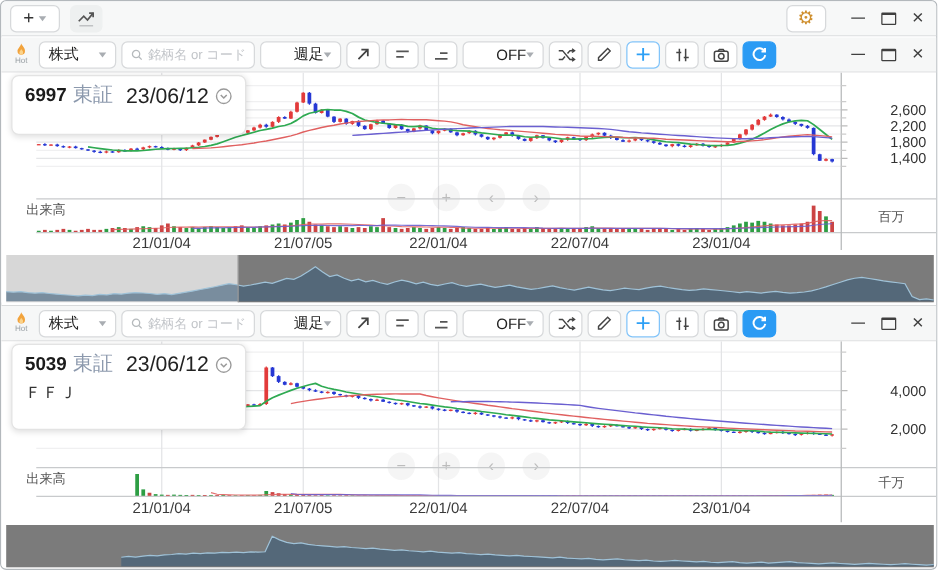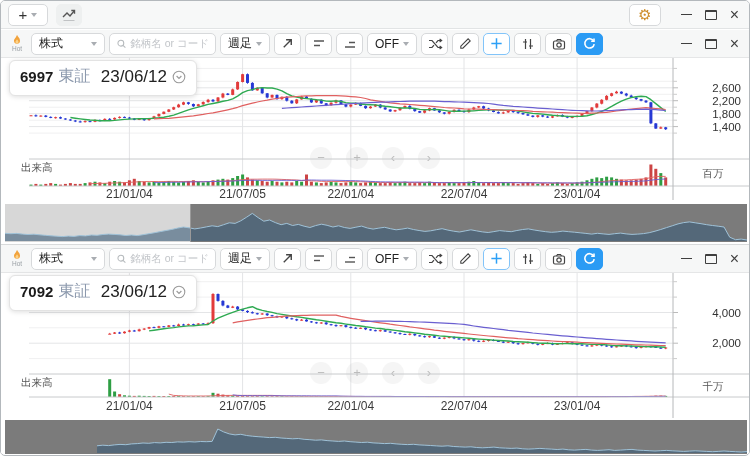--- a/index.html
+++ b/index.html
@@ -19,32 +19,32 @@
   .min-glyph{display:inline-block;width:11px;height:0;border-top:1.8px solid #3f3f3f;}
   .restore-glyph{display:inline-block;width:10px;height:7px;border:1.2px solid #3f3f3f;border-top-width:2.6px;border-radius:1px;}
   .close-glyph{font-size:16px;color:#3f3f3f;line-height:1;}
   
   .panel{position:absolute;left:0;right:0;background:#fff;}
   .panel.p2{border-top:1px solid #d8dadb;}
   .ptoolbar{position:absolute;left:0;top:0;right:0;height:28px;background:#f6f7f7;border-bottom:1px solid #e5e6e7;display:flex;align-items:center;gap:4px;padding:0 10px 0 6px;box-sizing:border-box;}
   .hot{display:flex;flex-direction:column;align-items:center;width:20px;line-height:1;}
   .hotlbl{font-size:6.5px;color:#9aa0a5;margin-top:0px;}
   .sel{justify-content:space-between;padding:0 7px;}
-  .w66{width:74px;}.w65{width:50px;}
+  .w66{width:62px;}.w65{width:65px;justify-content:flex-end;}
   .sel span.val{font-size:12px;color:#222;}
   .search{width:107px;justify-content:flex-start;gap:3px;padding:0 6px;overflow:hidden;}
   .ph{font-size:10.5px;color:#c2c5c9;white-space:nowrap;}
   .ic{width:27px;}
   .ic.active{border-color:#82c4f9;}
   .ic.blue{background:#2b9bf4;border-color:#2b9bf4;}
   .pwin{display:flex;align-items:center;gap:13px;margin-left:10px;}
   svg.chart,svg.nav{position:absolute;left:0;display:block;}
   svg text{font-family:"Liberation Sans","DejaVu Sans",sans-serif;}
   
-  .infobox{position:absolute;left:8px;top:30px;width:188px;background:#fff;border:1px solid #e3e3e3;border-radius:6px;box-shadow:0 1px 5px rgba(0,0,0,.13);padding:5px 10px 8px;z-index:6;box-sizing:border-box;}
+  .infobox{position:absolute;left:8px;top:30px;width:188px;background:#fff;border:1px solid #e3e3e3;border-radius:6px;box-shadow:0 1px 5px rgba(0,0,0,.13);padding:5px 10px 20px;z-index:6;box-sizing:border-box;}
   .ib1{display:flex;align-items:center;gap:5px;}
   .code{font-size:15px;font-weight:bold;color:#1b1b1b;}
   .exch{font-size:16px;color:#8c99ad;}
   .date{margin-left:auto;font-size:17px;color:#222;}
   .ib2{font-size:13px;color:#333;margin-top:3px;letter-spacing:1px;}
 </style>
 </head>
 <body>
 
 <div class="window">
@@ -1104,28 +1104,29 @@
         <line x1="672" y1="8.7" x2="676" y2="8.7" stroke="#ccc" stroke-width="1"></line>
         <line x1="672" y1="24.1" x2="676" y2="24.1" stroke="#ccc" stroke-width="1"></line>
         <line x1="672" y1="54.8" x2="676" y2="54.8" stroke="#ccc" stroke-width="1"></line>
         <line x1="672" y1="85.6" x2="676" y2="85.6" stroke="#ccc" stroke-width="1"></line>
         <text x="20" y="113" font-size="10.5" fill="#555">出来高</text>
         <text x="712" y="116.5" font-size="10.5" fill="#555" text-anchor="middle">千万</text>
       </svg>
 
     <div class="infobox">
       <div class="ib1">
-        <span class="code">7092</span>
+        <span class="code">5039</span>
         <span class="exch">東証</span>
         <span class="date">23/06/12</span>
         <svg width="14" height="14" viewBox="0 0 14 14">
             <circle cx="7" cy="7" r="5.8" fill="none" stroke="#9a9a9a" stroke-width="1.1"></circle>
             <path d="M4.6 6 L7 8.4 L9.4 6" fill="none" stroke="#9a9a9a" stroke-width="1.2"></path>
           </svg>
       </div>
+      <div class="ib2">ＦＦＪ</div>
     </div>
 
     <svg class="nav" id="nav2" style="top:175px;" width="750" height="34" viewBox="0 0 750 34">
         <rect x="4" y="0" width="742" height="34" fill="#d7d7d7"></rect>
         <rect x="4.0" y="0" width="742.0" height="34" fill="#7b7b7b"></rect>
         <path d="M96.0 25.8 L101.8 25.2 L107.5 25.6 L113.3 24.9 L119.0 24.4 L124.8 24.7 L130.5 23.9 L136.3 23.6 L142.0 23.0 L147.8 23.3 L153.6 22.6 L159.3 22.9 L165.1 22.3 L170.8 22.5 L176.6 21.9 L182.3 22.1 L188.1 21.7 L193.8 22.0 L199.6 21.5 L205.3 21.7 L211.1 21.4 L216.8 9.0 L222.6 11.9 L228.3 13.9 L234.1 14.9 L239.8 14.3 L245.6 15.5 L251.3 16.2 L257.1 16.7 L262.8 17.1 L268.6 17.6 L274.3 17.3 L280.1 18.0 L285.8 18.4 L291.6 18.8 L297.3 18.5 L303.1 19.3 L308.9 19.7 L314.6 20.2 L320.4 19.9 L326.1 20.6 L331.9 21.0 L337.6 21.4 L343.4 21.0 L349.1 21.7 L354.9 22.1 L360.6 22.5 L366.4 22.2 L372.1 22.9 L377.9 23.2 L383.6 23.6 L389.4 23.3 L395.1 23.9 L400.9 24.3 L406.6 24.6 L412.4 24.3 L418.1 24.9 L423.9 25.2 L429.6 25.5 L435.4 25.9 L441.1 26.2 L446.9 25.8 L452.7 26.5 L458.4 26.8 L464.2 27.1 L469.9 26.8 L475.7 27.5 L481.4 27.8 L487.2 27.5 L492.9 27.1 L498.7 27.8 L504.4 28.1 L510.2 28.4 L515.9 28.1 L521.7 28.8 L527.4 29.1 L533.2 28.8 L538.9 28.4 L544.7 28.8 L550.4 29.1 L556.2 29.5 L561.9 29.1 L567.7 29.8 L573.4 30.1 L579.2 29.7 L584.9 29.4 L590.7 30.1 L596.4 30.4 L602.2 30.1 L608.0 29.7 L613.7 30.4 L619.5 30.1 L625.2 29.7 L631.0 29.4 L636.7 30.1 L642.5 30.4 L648.2 30.7 L654.0 31.0 L659.7 30.7 L665.5 30.4 L671.2 30.8 L677.0 31.1 L682.7 31.4 L688.5 31.1 L694.2 30.8 L700.0 31.1 L705.7 31.4 L711.5 31.7 L717.2 31.4 L723.0 31.0 L728.7 31.4 L734.5 31.7 L740.2 32.0 L746.0 31.6 L746.0 33 L96.0 33 Z" fill="rgba(58,92,120,0.60)"></path>
         <polyline points="96.0,25.8 101.8,25.2 107.5,25.6 113.3,24.9 119.0,24.4 124.8,24.7 130.5,23.9 136.3,23.6 142.0,23.0 147.8,23.3 153.6,22.6 159.3,22.9 165.1,22.3 170.8,22.5 176.6,21.9 182.3,22.1 188.1,21.7 193.8,22.0 199.6,21.5 205.3,21.7 211.1,21.4 216.8,9.0 222.6,11.9 228.3,13.9 234.1,14.9 239.8,14.3 245.6,15.5 251.3,16.2 257.1,16.7 262.8,17.1 268.6,17.6 274.3,17.3 280.1,18.0 285.8,18.4 291.6,18.8 297.3,18.5 303.1,19.3 308.9,19.7 314.6,20.2 320.4,19.9 326.1,20.6 331.9,21.0 337.6,21.4 343.4,21.0 349.1,21.7 354.9,22.1 360.6,22.5 366.4,22.2 372.1,22.9 377.9,23.2 383.6,23.6 389.4,23.3 395.1,23.9 400.9,24.3 406.6,24.6 412.4,24.3 418.1,24.9 423.9,25.2 429.6,25.5 435.4,25.9 441.1,26.2 446.9,25.8 452.7,26.5 458.4,26.8 464.2,27.1 469.9,26.8 475.7,27.5 481.4,27.8 487.2,27.5 492.9,27.1 498.7,27.8 504.4,28.1 510.2,28.4 515.9,28.1 521.7,28.8 527.4,29.1 533.2,28.8 538.9,28.4 544.7,28.8 550.4,29.1 556.2,29.5 561.9,29.1 567.7,29.8 573.4,30.1 579.2,29.7 584.9,29.4 590.7,30.1 596.4,30.4 602.2,30.1 608.0,29.7 613.7,30.4 619.5,30.1 625.2,29.7 631.0,29.4 636.7,30.1 642.5,30.4 648.2,30.7 654.0,31.0 659.7,30.7 665.5,30.4 671.2,30.8 677.0,31.1 682.7,31.4 688.5,31.1 694.2,30.8 700.0,31.1 705.7,31.4 711.5,31.7 717.2,31.4 723.0,31.0 728.7,31.4 734.5,31.7 740.2,32.0 746.0,31.6" fill="none" stroke="#9fc2d8" stroke-width="1"></polyline>
       </svg>
   </div>
 </div>

